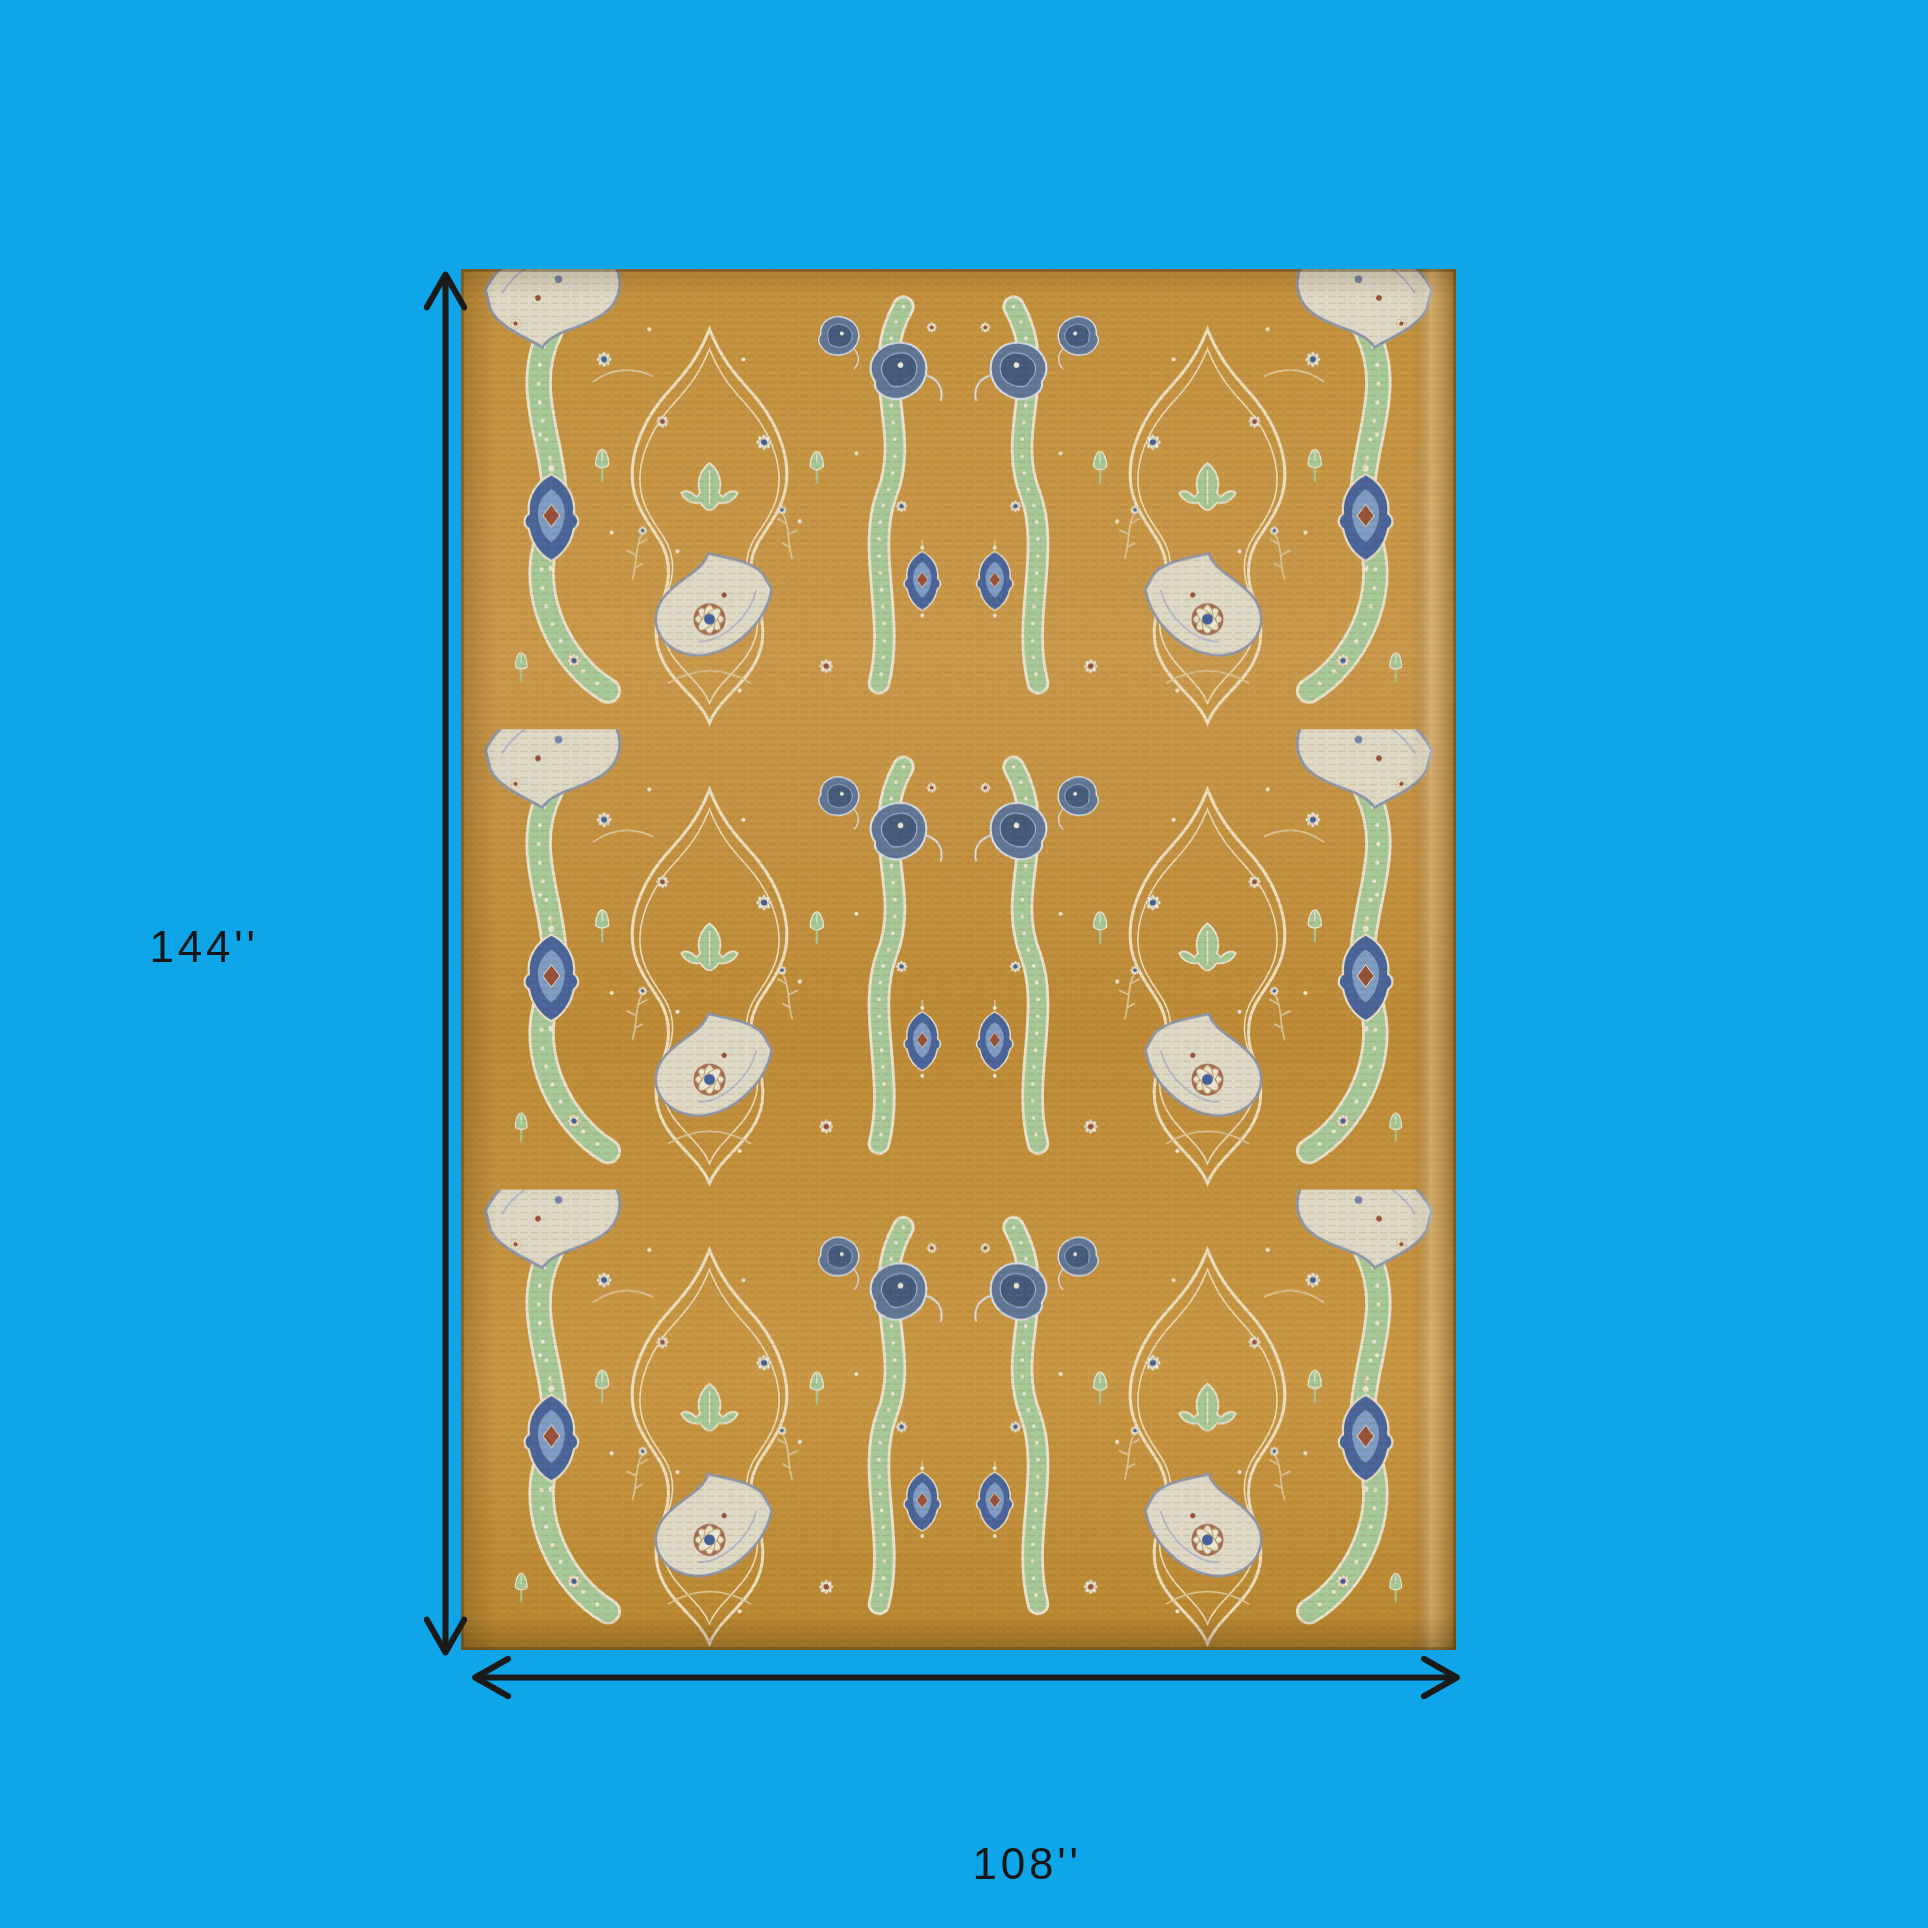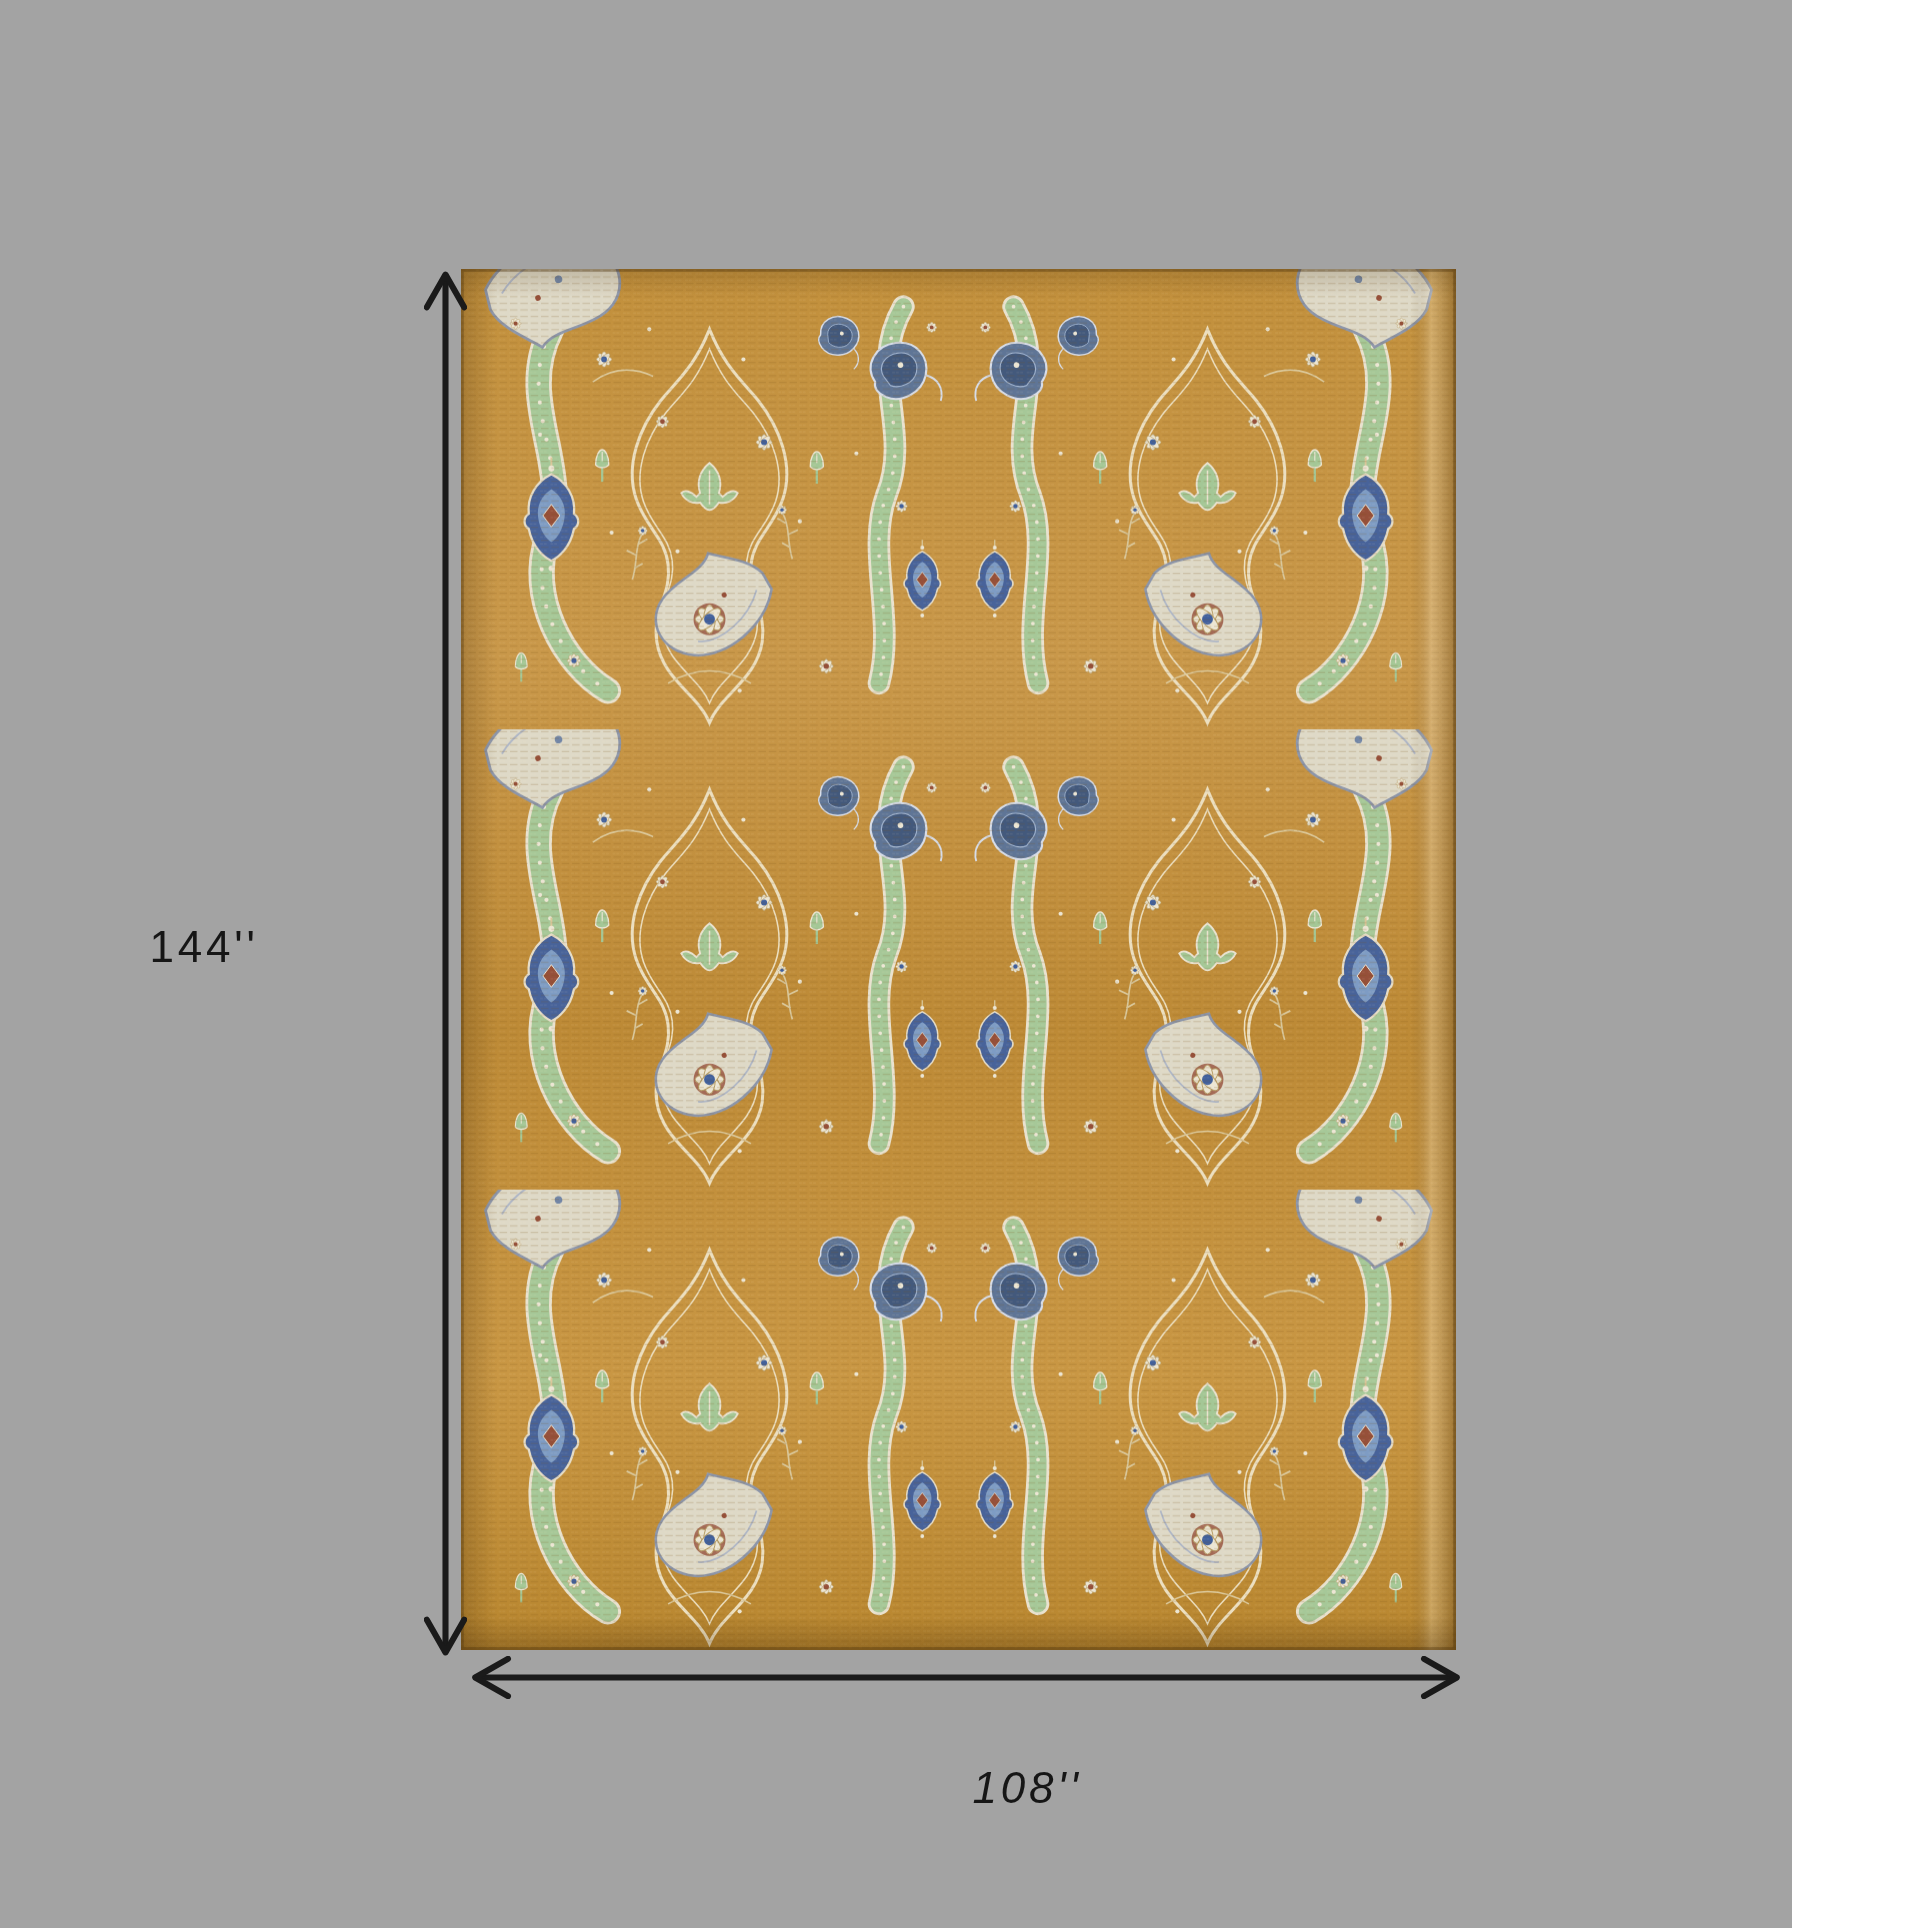--- a/index.html
+++ b/index.html
@@ -1,33 +1,33 @@
 <!DOCTYPE html>
 <html style="font-size:15px"><head>
 <meta charset="utf-8">
 <style>
   html,body{margin:0;padding:0;}
   body{
     width:1928px;height:1928px;background:#ffffff;overflow:hidden;
     font-family:"Liberation Sans", sans-serif;
   }
-  .scene{position:relative;width:1792px;height:1928px;background:#a3a3a3;}
+  .scene{position:relative;width:1928px;height:1928px;background:#0ea5e9;}
   .rug{
     position:absolute;left:461px;top:269px;width:995px;height:1381px;
   }
   .rug svg{display:block;width:100%;height:100%;}
   .arrow-v{position:absolute;left:424px;top:261px;width:43px;height:1405px;}
   .arrow-h{position:absolute;left:465px;top:1656px;width:1002px;height:43px;}
   .dim-label{
     position:absolute;transform:translate(-50%,-50%);
     font-size:44px;font-weight:500;color:#161616;letter-spacing:3.8px;
     white-space:nowrap;
   }
   .label-h{left:204px;top:947px;}
-  .label-w{left:1027px;top:1788px;font-style:italic;}
+  .label-w{left:1027px;top:1864px;}
 </style>
 </head>
 <body>
 
 <div class="scene">
 
   <div class="rug">
     <svg viewBox="0 0 1057 1467" preserveAspectRatio="none">
       <defs>
         <linearGradient id="goldbg" x1="0" y1="0" x2="0" y2="1">

